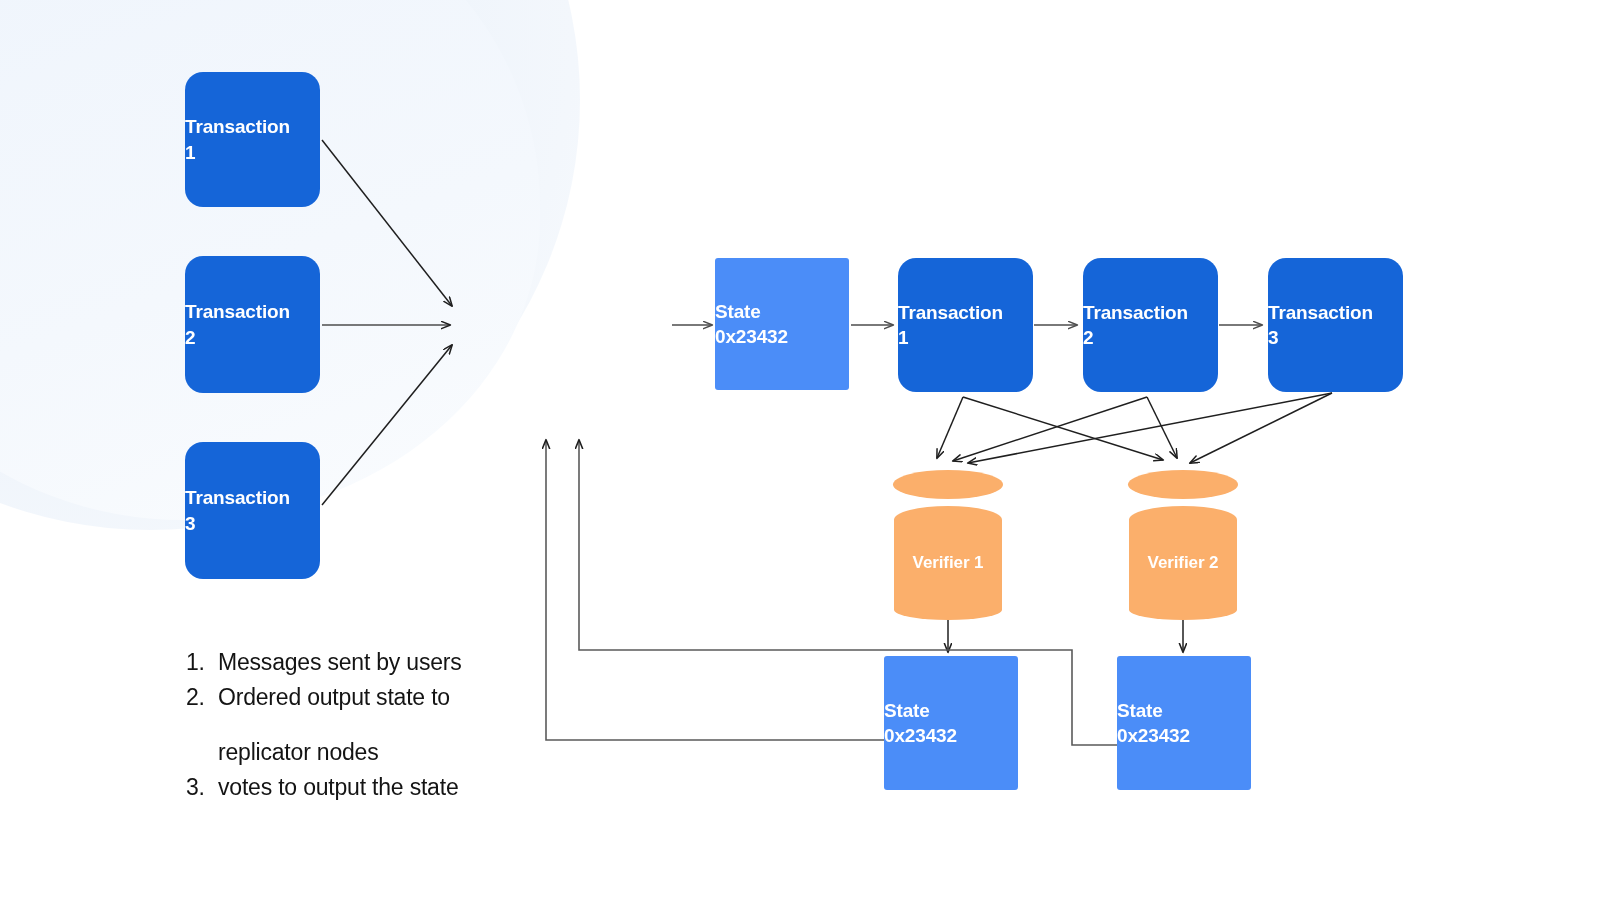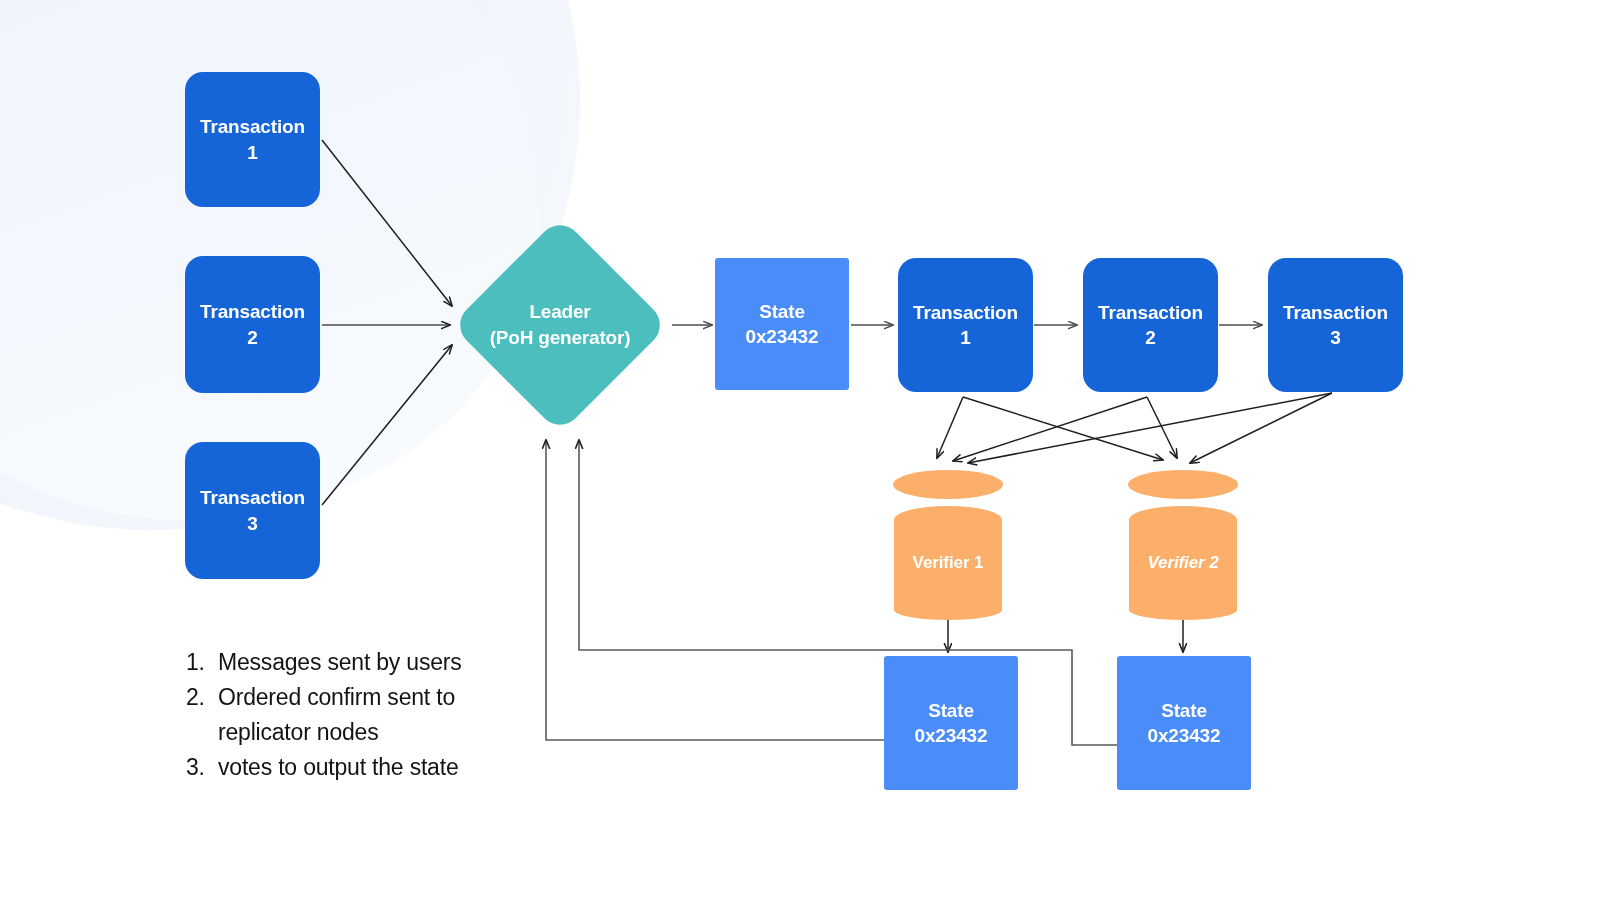--- a/index.html
+++ b/index.html
@@ -48,21 +48,21 @@
     width: 1600px;
     height: 900px;
     pointer-events: none;
   }
 
   
   .node {
     position: absolute;
     display: flex;
     flex-direction: column;
-    align-items: center;
+    align-items: flex-start;
     justify-content: center;
     text-align: center;
     color: #ffffff;
     font-weight: 700;
     line-height: 1.32;
     box-sizing: border-box;
   }
   .tx-box {
     background: #1565d8;
     border-radius: 18px;
@@ -170,20 +170,21 @@
   .legend-num {
     width: 32px;
     flex: 0 0 32px;
     text-align: left;
   }
   .legend-txt {
     flex: 1 1 auto;
   }
   .legend-cont {
     padding-left: 32px;
+    margin-top: 20px;
   }
 </style>
 </head>
 <body>
 
 <div id="canvas">
 
   <div class="bg-blob"></div>
   <div class="bg-blob2"></div>
 
@@ -246,27 +247,20 @@
   <div class="node tx-box" style="left:185px; top:256px; width:135px; height:137px;">
     <span class="ln1">Transaction</span>
     <span class="ln2">2</span>
   </div>
 
   <div class="node tx-box" style="left:185px; top:442px; width:135px; height:137px;">
     <span class="ln1">Transaction</span>
     <span class="ln2">3</span>
   </div>
 
-  <div class="diamond-wrap" style="left:452px; top:219px;">
-    <div class="diamond-shape"></div>
-    <div class="diamond-label">
-      <span>Leader</span>
-      <span>(PoH generator)</span>
-    </div>
-  </div>
 
   <div class="node state-box" style="left:715px; top:258px; width:134px; height:132px;">
     <span class="ln1">State</span>
     <span class="ln2">0x23432</span>
   </div>
 
   <div class="node tx-box" style="left:898px; top:258px; width:135px; height:134px;">
     <span class="ln1">Transaction</span>
     <span class="ln2">1</span>
   </div>
@@ -280,21 +274,21 @@
     <span class="ln1">Transaction</span>
     <span class="ln2">3</span>
   </div>
 
   <div class="cyl" style="left:893px; top:470px;">
     <div class="cyl-top"></div>
     <div class="cyl-body"></div>
     <div class="cyl-label">Verifier 1</div>
   </div>
 
-  <div class="cyl" style="left:1128px; top:470px;font-style:italic;">
+  <div class="cyl" style="left:1128px; top:470px;">
     <div class="cyl-top"></div>
     <div class="cyl-body"></div>
     <div class="cyl-label">Verifier 2</div>
   </div>
 
   <div class="node state-box" style="left:884px; top:656px; width:134px; height:134px;">
     <span class="ln1">State</span>
     <span class="ln2">0x23432</span>
   </div>
 
@@ -303,21 +297,21 @@
     <span class="ln2">0x23432</span>
   </div>
 
   <div class="legend">
     <div class="legend-row">
       <span class="legend-num">1.</span>
       <span class="legend-txt">Messages sent by users</span>
     </div>
     <div class="legend-row">
       <span class="legend-num">2.</span>
-      <span class="legend-txt">Ordered confirm sent to</span>
+      <span class="legend-txt">Ordered output state to</span>
     </div>
     <div class="legend-cont">replicator nodes</div>
     <div class="legend-row">
       <span class="legend-num">3.</span>
       <span class="legend-txt">votes to output the state</span>
     </div>
   </div>
 
 </div>
 

